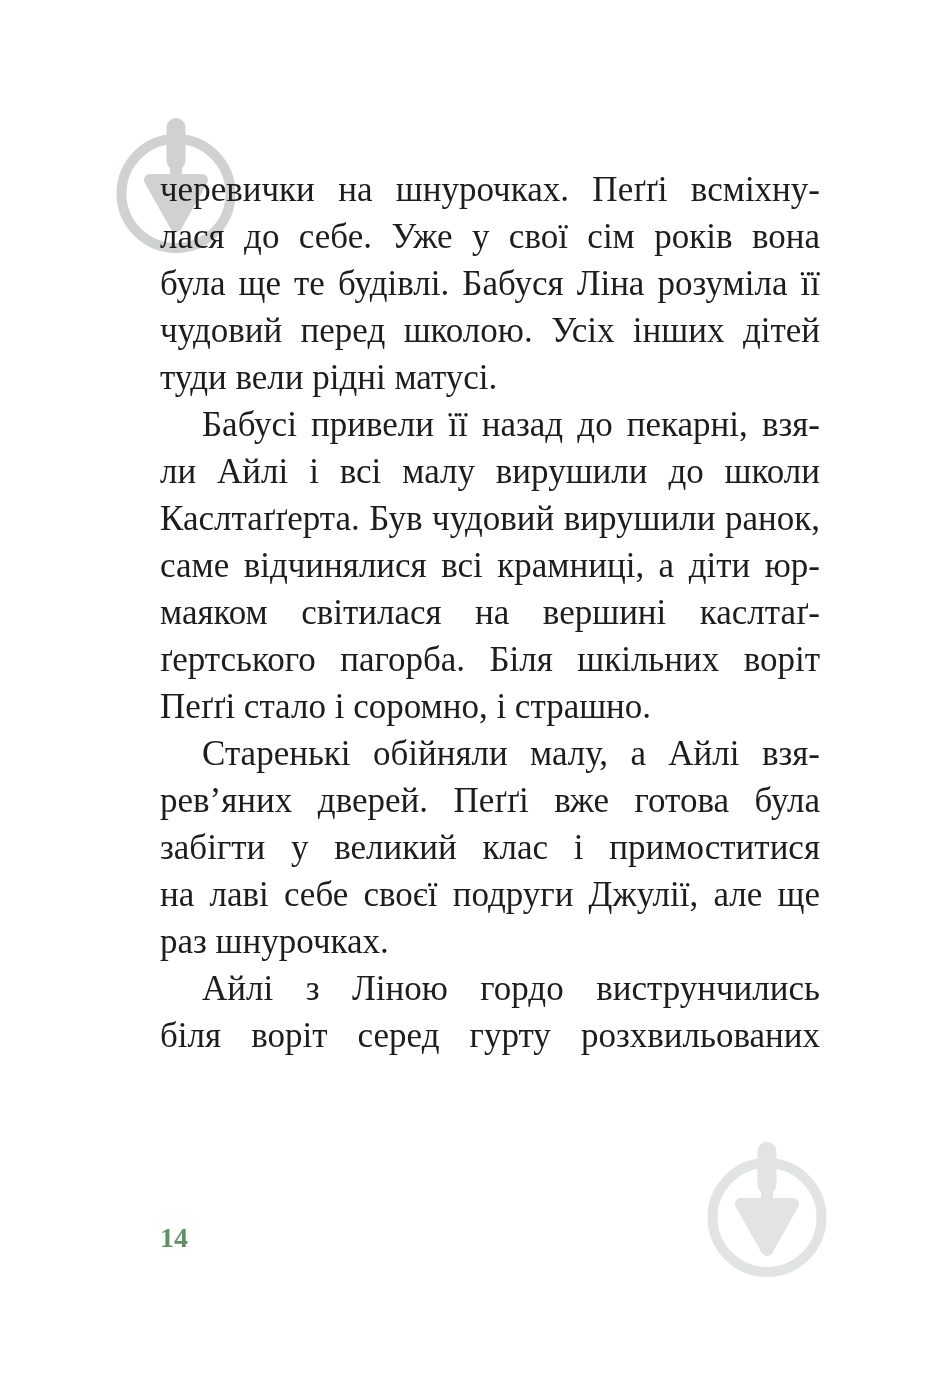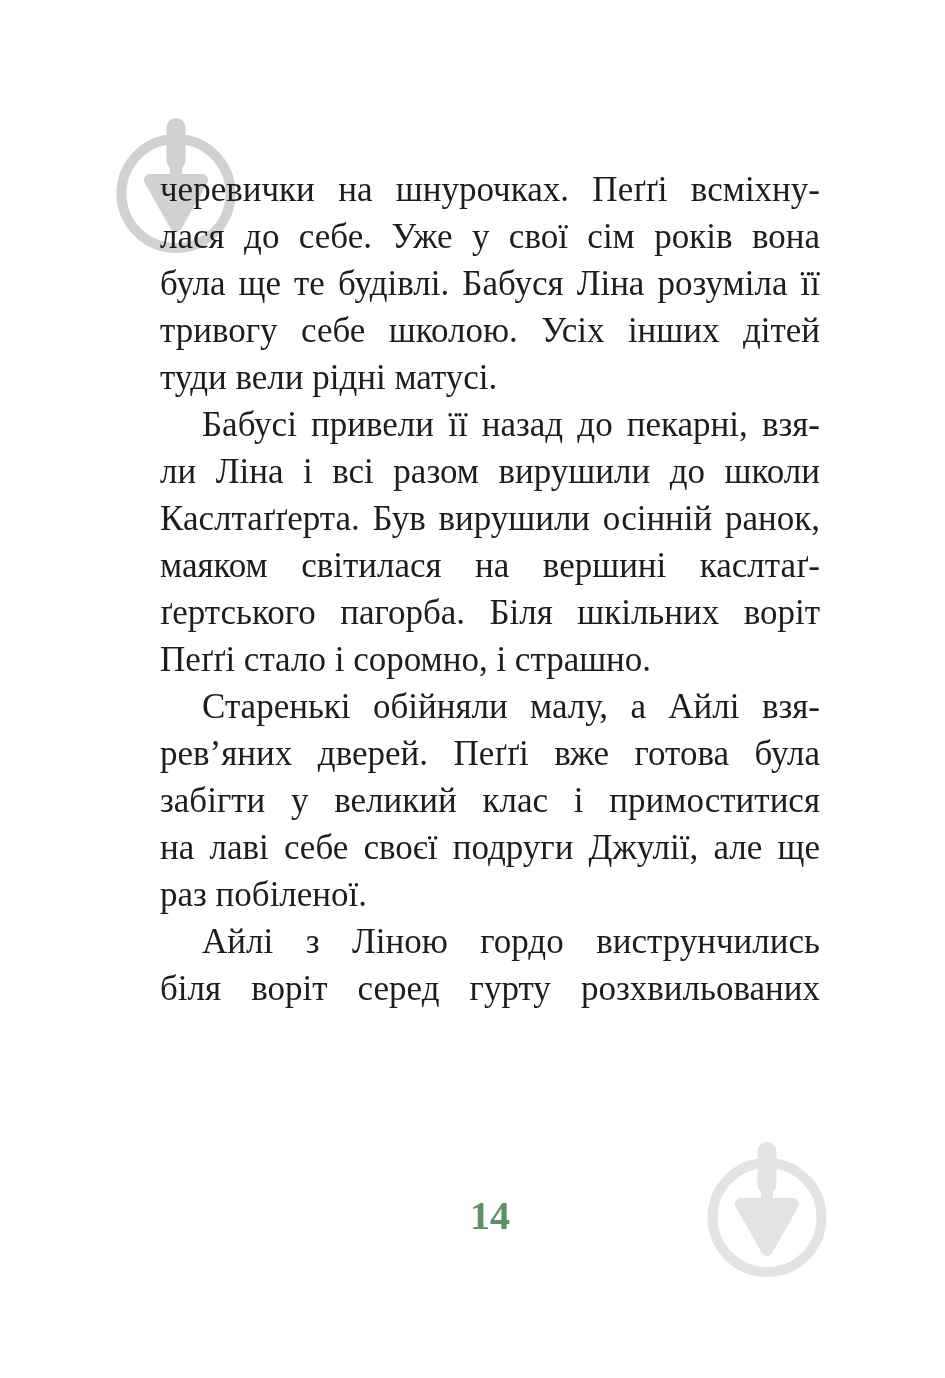--- a/index.html
+++ b/index.html
@@ -41,24 +41,23 @@
   }
   .text-line.para-end{
     text-align:center;
     text-align-last:left;
   }
   .text-line.indented{
     padding-left:42px;
   }
   .page-number{
     position:absolute;
-    left:160px;top:1192px;
+    left:160px;top:1222px;
     width:660px;
-    text-align:center;
-    font-size:40px;
+    font-size:28px;
     font-weight:bold;
     color:var(--page-num-color);
   }
 </style>
 </head>
 <body>
 
 <div class="watermark top-left">
   <svg width="120" height="136" viewBox="0 0 120 136" aria-hidden="true">
     <circle cx="60" cy="75.5" r="54.5" fill="none" stroke="currentColor" stroke-width="10"></circle>
@@ -74,30 +73,31 @@
     <rect x="50.5" y="0" width="19" height="52" rx="9.5" fill="currentColor"></rect>
     <rect x="54" y="42" width="12" height="20" rx="3" fill="currentColor"></rect>
     <path d="M 34 62 L 86 62 L 60 108 Z" fill="currentColor" stroke="currentColor" stroke-width="12" stroke-linejoin="round"></path>
   </svg>
 </div>
 
 <div class="text-block" id="text-block">
     <div class="text-line">черевички на шнурочках. Пеґґі всміхну-</div>
     <div class="text-line">лася до себе. Уже у свої сім років вона</div>
     <div class="text-line">була ще те будівлі. Бабуся Ліна розуміла її</div>
-    <div class="text-line">тривогу себе школою. Усіх інших дітей</div>
+    <div class="text-line">чудовий перед школою. Усіх інших дітей</div>
     <div class="text-line para-end">туди вели рідні матусі.</div>
     <div class="text-line indented">Бабусі привели її назад до пекарні, взя-</div>
-    <div class="text-line">ли Ліна і всі разом вирушили до школи</div>
-    <div class="text-line">Каслтаґґерта. Був вирушили осінній ранок,</div>
+    <div class="text-line">ли Айлі і всі малу вирушили до школи</div>
+    <div class="text-line">Каслтаґґерта. Був чудовий вирушили ранок,</div>
+    <div class="text-line">саме відчинялися всі крамниці, а діти юр-</div>
     <div class="text-line">маяком світилася на вершині каслтаґ-</div>
     <div class="text-line">ґертського пагорба. Біля шкільних воріт</div>
     <div class="text-line para-end">Пеґґі стало і соромно, і страшно.</div>
     <div class="text-line indented">Старенькі обійняли малу, а Айлі взя-</div>
     <div class="text-line">рев’яних дверей. Пеґґі вже готова була</div>
     <div class="text-line">забігти у великий клас і примоститися</div>
     <div class="text-line">на лаві себе своєї подруги Джулії, але ще</div>
-    <div class="text-line para-end">раз побіленої.</div>
+    <div class="text-line para-end">раз шнурочках.</div>
     <div class="text-line indented">Айлі з Ліною гордо виструнчились</div>
     <div class="text-line">біля воріт серед гурту розхвильованих</div>
   </div>
 
 <div class="page-number">14</div>
 
 </body></html>

